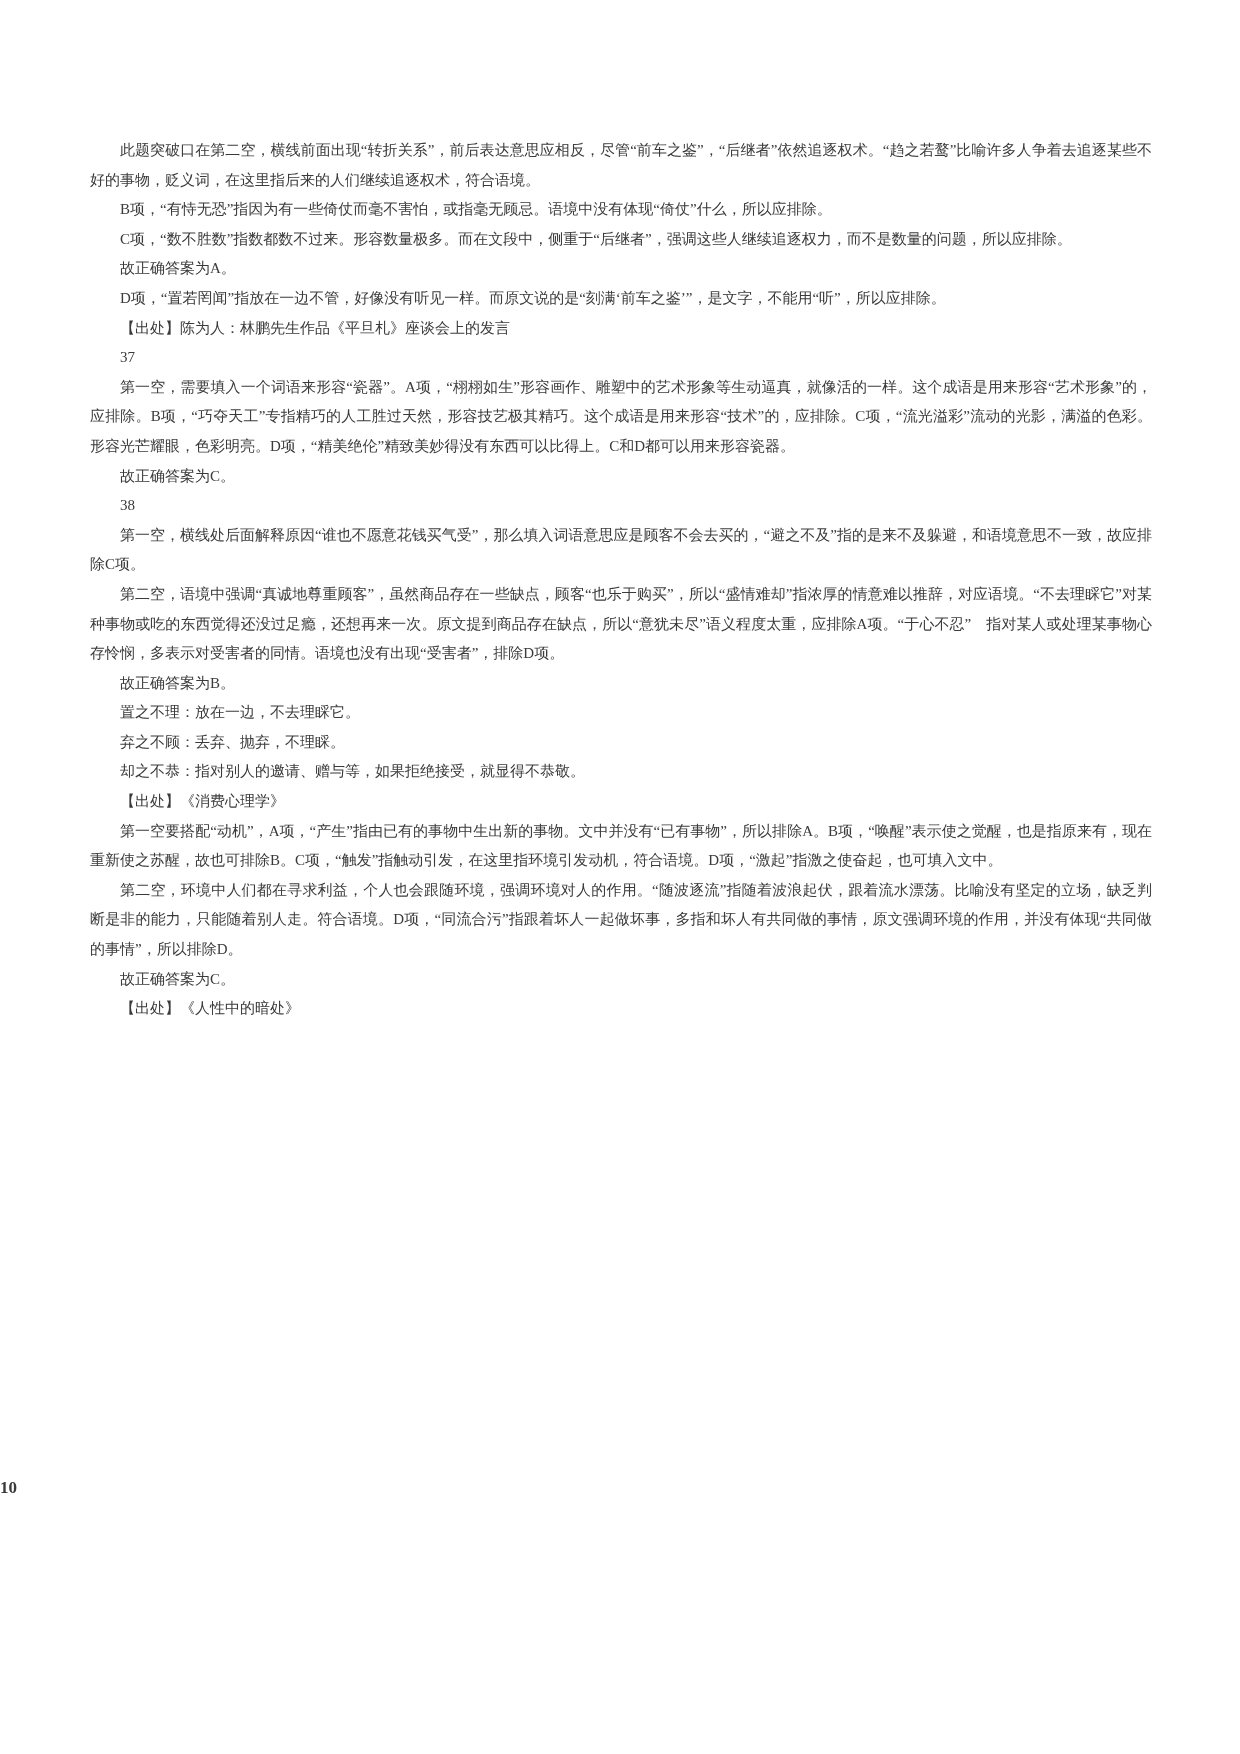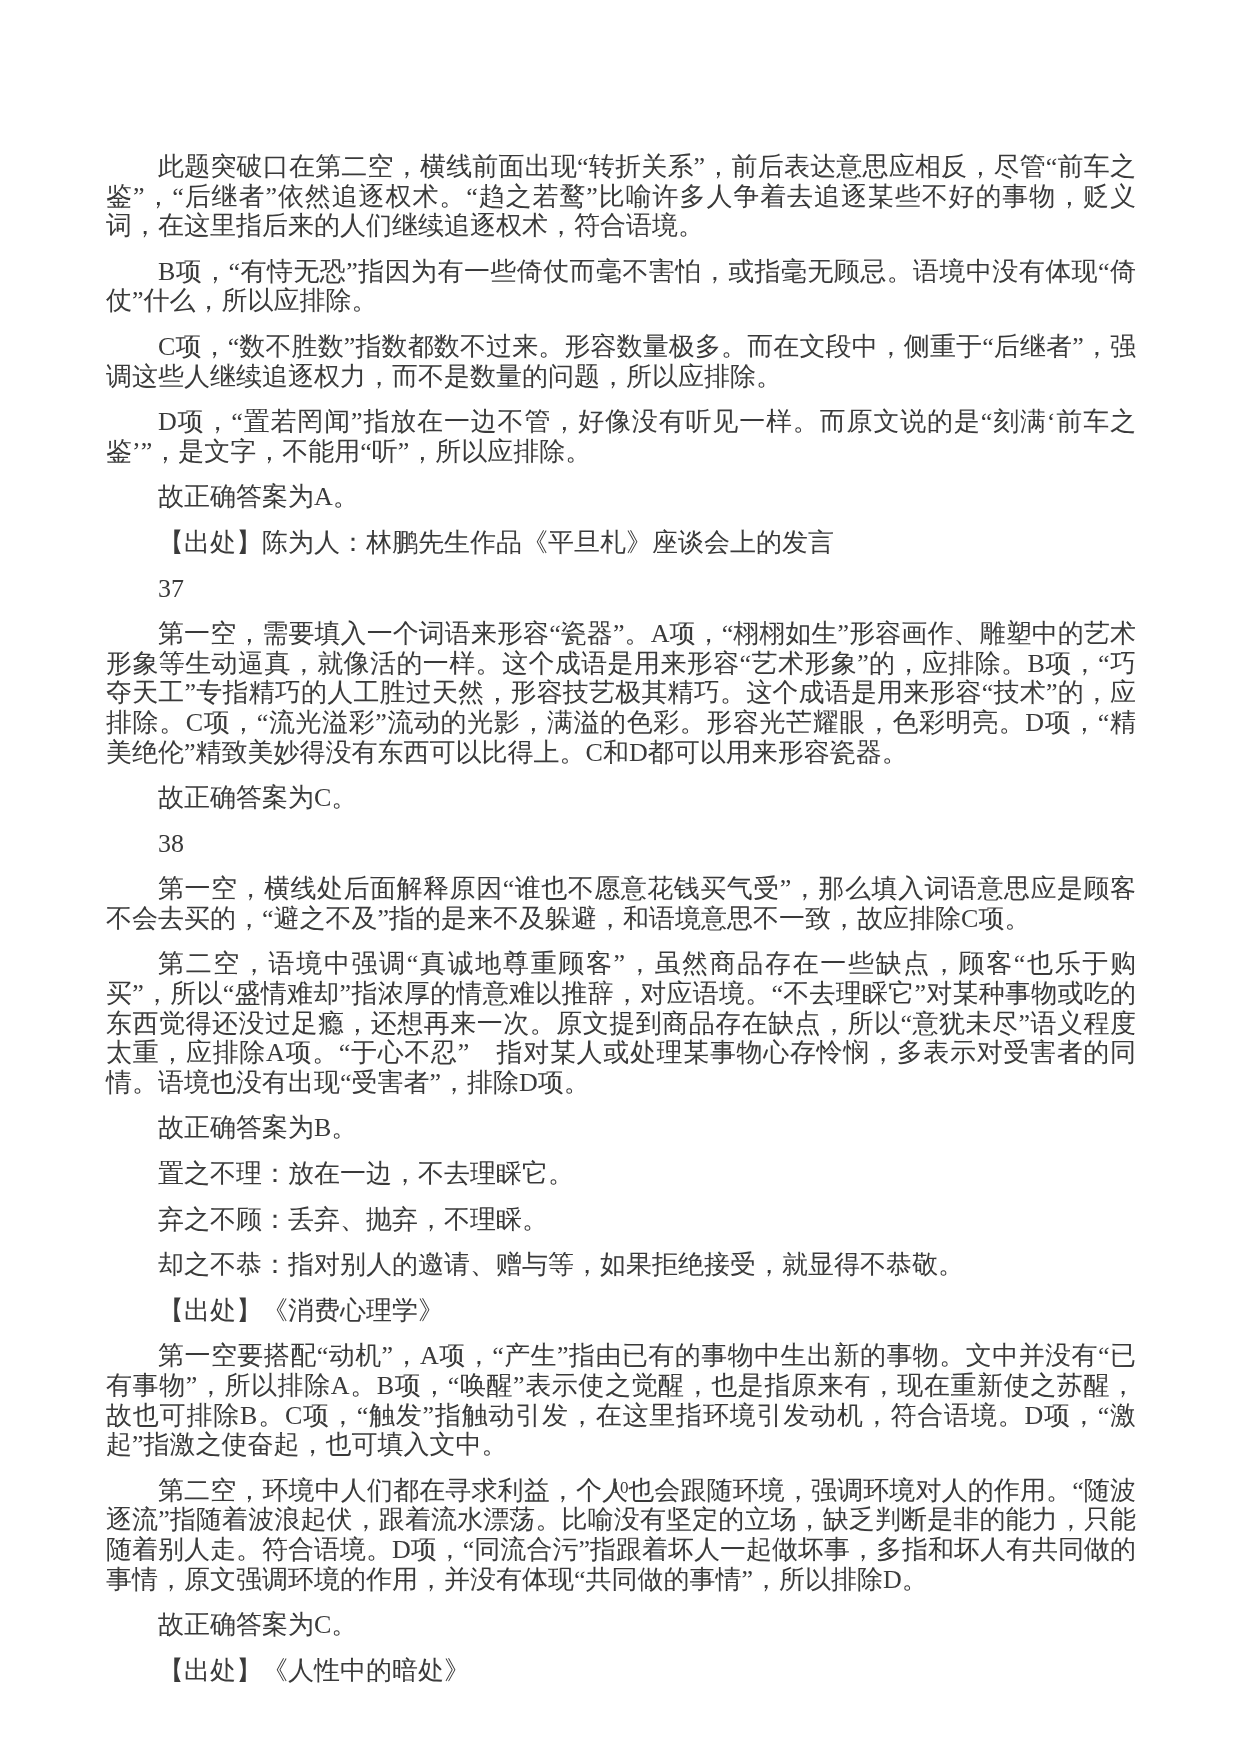--- a/index.html
+++ b/index.html
@@ -17,51 +17,51 @@
     color: #3a3a3a;
     overflow: hidden;
   }
   .body-text {
     position: absolute;
     top: 136px;
     left: 90px;
     width: 1062px;
   }
   .body-text p {
-    margin: 16px;
+    margin: 0;
     padding: 0;
-    font-size: 26px;
+    font-size: 15px;
     line-height: 29.6px;
     text-align: justify;
     text-indent: 2em;
     word-break: break-all;
   }
   .page-footer {
     position: absolute;
     top: 1478px;
     left: 0;
     right: 0;
-    text-align: center;
+    font-weight: bold;
   }
   .page-number {
     font-size: 17px;
     color: #3a3a3a;
   }
 </style>
 </head>
 <body>
 
 <div class="page" style="color: rgb(58, 58, 58); background: rgb(255, 255, 255);">
   <div class="body-text">
 
   <p>此题突破口在第二空，横线前面出现“转折关系”，前后表达意思应相反，尽管“前车之鉴”，“后继者”依然追逐权术。“趋之若鹜”比喻许多人争着去追逐某些不好的事物，贬义词，在这里指后来的人们继续追逐权术，符合语境。</p>
       <p>B项，“有恃无恐”指因为有一些倚仗而毫不害怕，或指毫无顾忌。语境中没有体现“倚仗”什么，所以应排除。</p>
       <p>C项，“数不胜数”指数都数不过来。形容数量极多。而在文段中，侧重于“后继者”，强调这些人继续追逐权力，而不是数量的问题，所以应排除。</p>
+      <p>故正确答案为A。</p>
       <p>D项，“置若罔闻”指放在一边不管，好像没有听见一样。而原文说的是“刻满‘前车之鉴’”，是文字，不能用“听”，所以应排除。</p>
-      <p>故正确答案为A。</p>
       <p>【出处】陈为人：林鹏先生作品《平旦札》座谈会上的发言</p>
       <p>37</p>
       <p>第一空，需要填入一个词语来形容“瓷器”。A项，“栩栩如生”形容画作、雕塑中的艺术形象等生动逼真，就像活的一样。这个成语是用来形容“艺术形象”的，应排除。B项，“巧夺天工”专指精巧的人工胜过天然，形容技艺极其精巧。这个成语是用来形容“技术”的，应排除。C项，“流光溢彩”流动的光影，满溢的色彩。形容光芒耀眼，色彩明亮。D项，“精美绝伦”精致美妙得没有东西可以比得上。C和D都可以用来形容瓷器。</p>
       <p>故正确答案为C。</p>
       <p>38</p>
       <p>第一空，横线处后面解释原因“谁也不愿意花钱买气受”，那么填入词语意思应是顾客不会去买的，“避之不及”指的是来不及躲避，和语境意思不一致，故应排除C项。</p>
       <p>第二空，语境中强调“真诚地尊重顾客”，虽然商品存在一些缺点，顾客“也乐于购买”，所以“盛情难却”指浓厚的情意难以推辞，对应语境。“不去理睬它”对某种事物或吃的东西觉得还没过足瘾，还想再来一次。原文提到商品存在缺点，所以“意犹未尽”语义程度太重，应排除A项。“于心不忍”　指对某人或处理某事物心存怜悯，多表示对受害者的同情。语境也没有出现“受害者”，排除D项。</p>
       <p>故正确答案为B。</p>
       <p>置之不理：放在一边，不去理睬它。</p>
       <p>弃之不顾：丢弃、抛弃，不理睬。</p>

